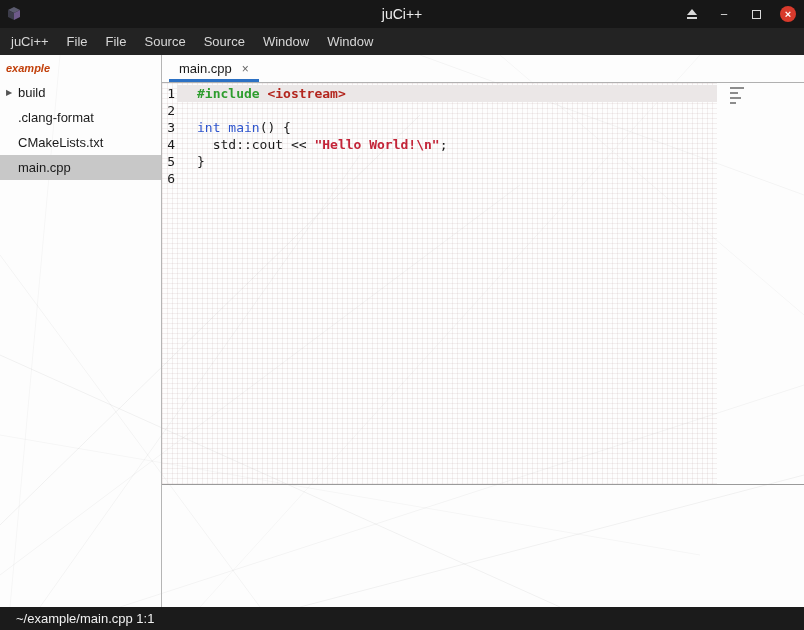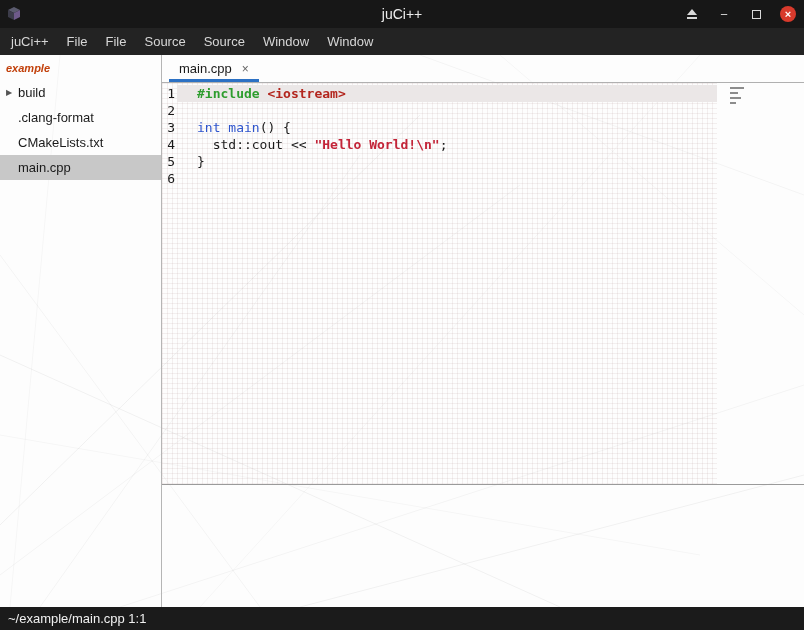--- a/index.html
+++ b/index.html
@@ -59,21 +59,21 @@
   .seg-ns { color:#1a1a1a; font-weight:normal; }
   .seg-str { color:#c32438; font-weight:bold; }
 
   .minimap { position:absolute; top:4px; right:52px; width:22px; display:flex; flex-direction:column; align-items:flex-start; gap:3px; }
   .mm-bar { height:2px; background:#8d8d8d; }
 
   
   .bottom-panel { flex:1 1 auto; border-top:1px solid #9a9a9a; }
 
   
-  .statusbar { height:23px; flex:0 0 23px; background:#1b1b1b; color:#f0f0f0; font-size:13px; display:flex; align-items:center; padding-left:8px; z-index:3; }
+  .statusbar { height:23px; flex:0 0 23px; background:#1b1b1b; color:#f0f0f0; font-size:13px; display:flex; align-items:center; padding-left:16px; z-index:3; }
 </style>
 </head>
 <body>
 
 <div class="window">
 
   <div class="titlebar">
     <span class="app-icon">
       <svg width="16" height="16" viewBox="0 0 16 16">
         <polygon points="2,4 8,1 14,4 8,7" fill="#5b5b6e"></polygon>

